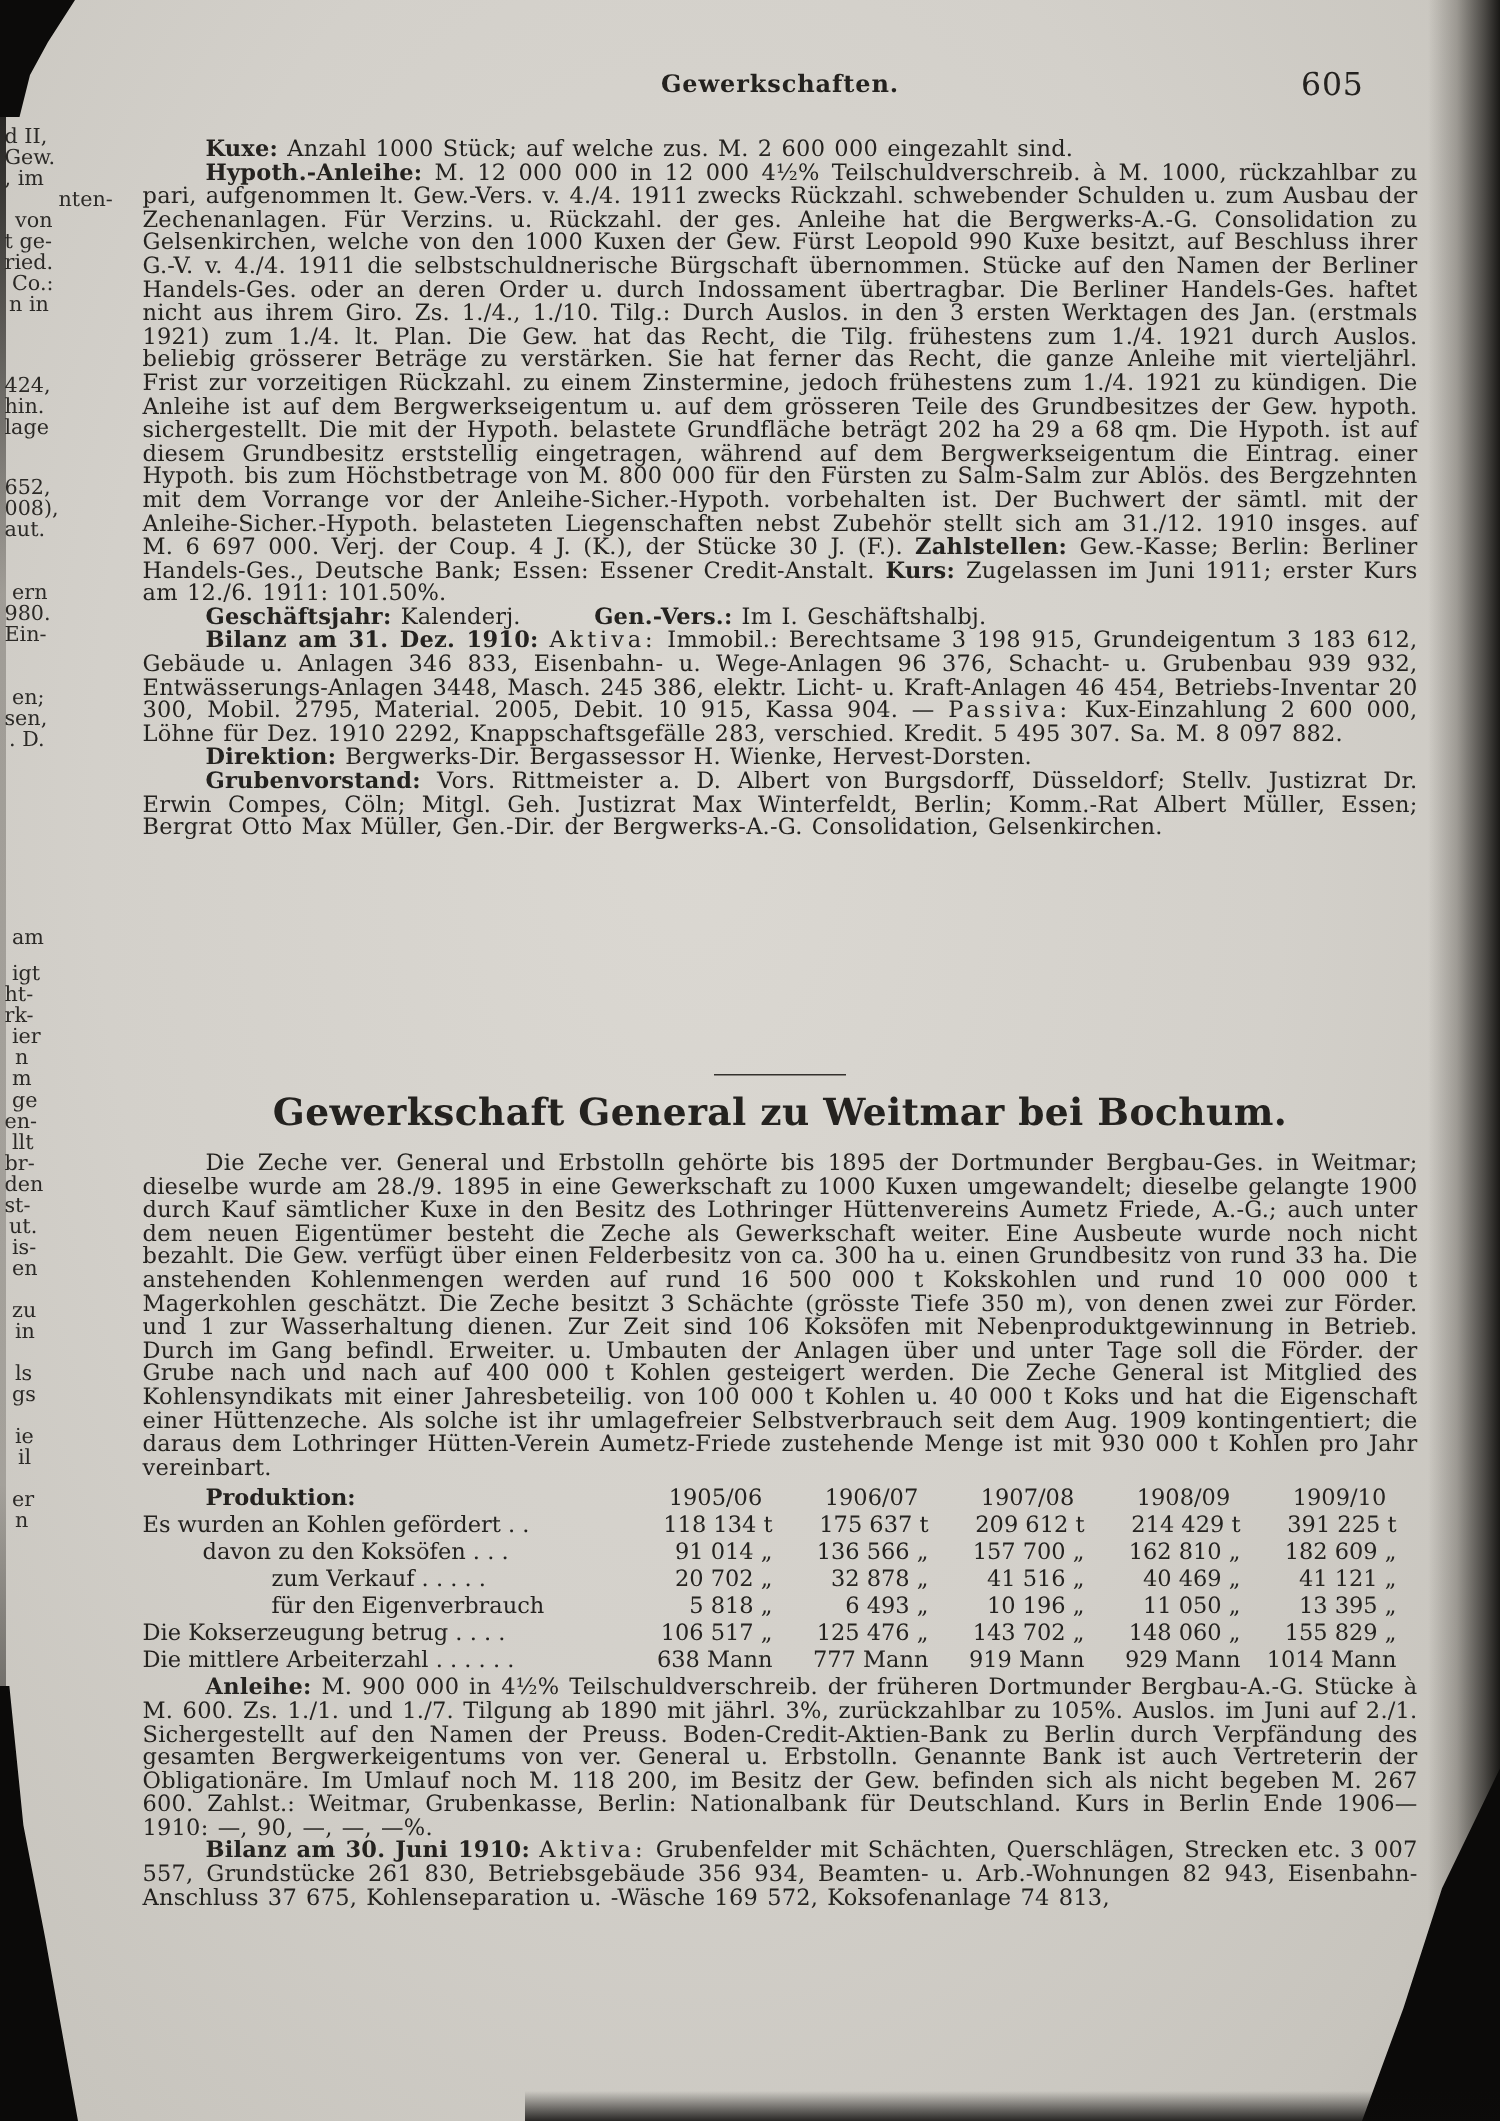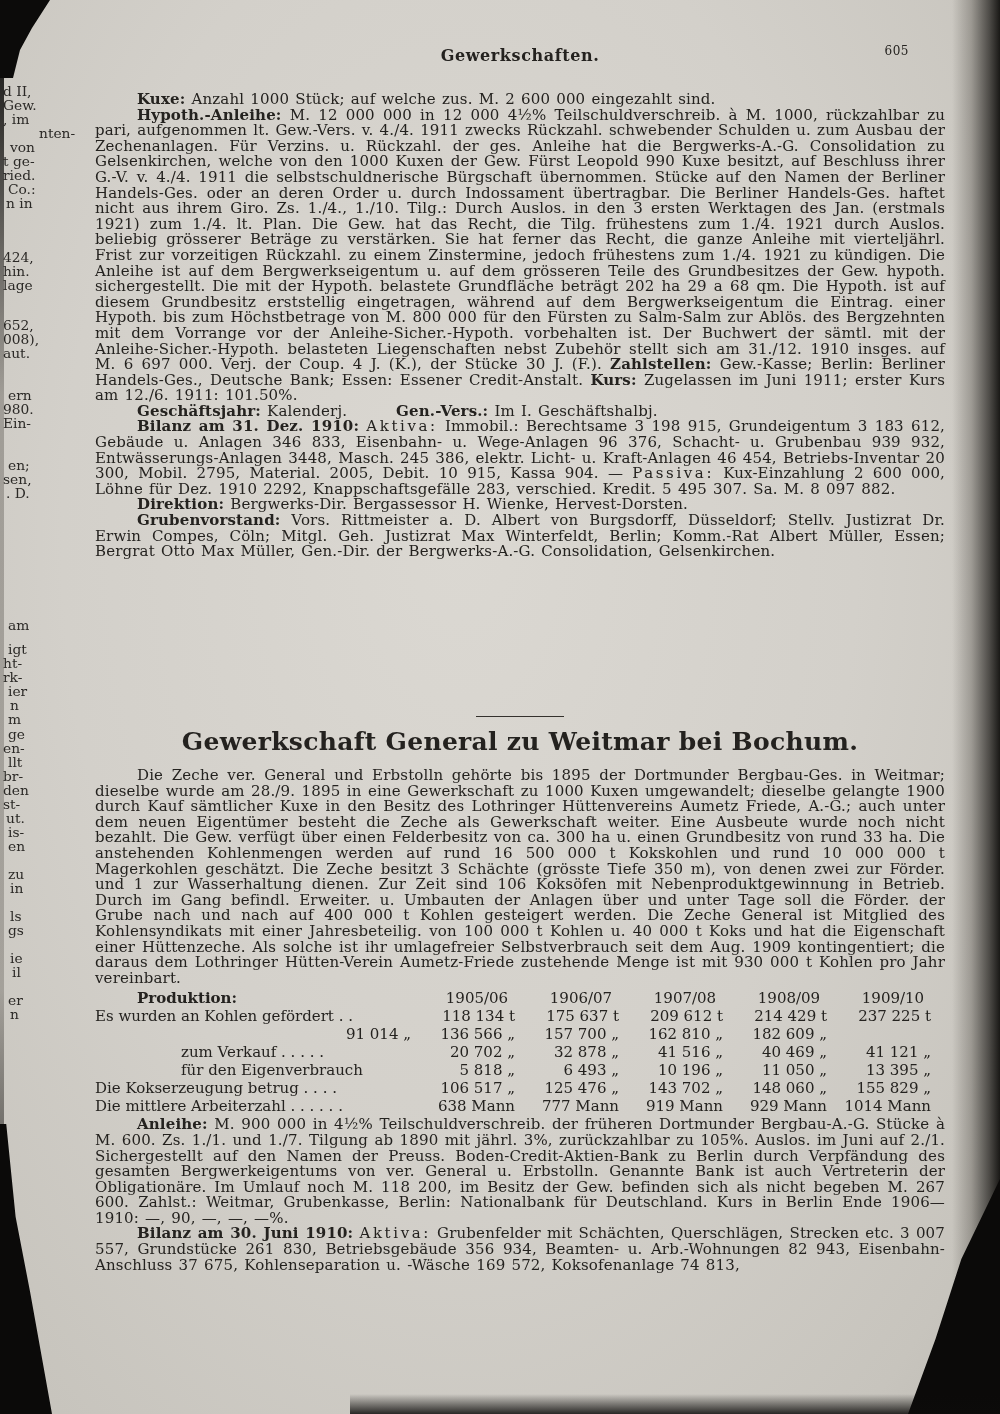--- a/index.html
+++ b/index.html
@@ -47,21 +47,21 @@
   
   .page-head {
     position: absolute; top: 46px; left: 95px; width: 850px; z-index: 3;
   }
   .page-title {
     display: block; text-align: center;
     font-weight: 700; font-size: 16px; letter-spacing: .6px;
   }
   .page-num {
     position: absolute; right: 36px; top: -2px;
-    font-size: 12px; letter-spacing: .5px;
+    font-size: 21px; letter-spacing: .5px;
   }
   
   .margin-box { position: absolute; left: 0; top: 0; width: 62px; height: 100%; z-index: 4; }
   .margin-frag {
     position: absolute; left: 3px;
     font-size: 13.8px; line-height: 14px; white-space: nowrap; color: #2b2926;
   }
   
   .content {
     position: absolute; top: 92px; left: 95px; width: 850px; z-index: 3;
@@ -183,23 +183,24 @@
         <span class="prod-col">1908/09</span>
         <span class="prod-col">1909/10</span>
       </div>
       <div>
           <div class="prod-row">
             <span class="prod-label ind-0">Es wurden an Kohlen gefördert .  .</span>
             <span class="prod-val">118 134 t</span>
             <span class="prod-val">175 637 t</span>
             <span class="prod-val">209 612 t</span>
             <span class="prod-val">214 429 t</span>
-            <span class="prod-val">237 225 t</span>
-          </div>
-          <div class="prod-row">
+            <span class="prod-val">391 225 t</span>
+          </div>
+          <div class="prod-row">
+            <span class="prod-label ind-1">davon zu den Koksöfen  .  .  .</span>
             <span class="prod-val">91 014 „</span>
             <span class="prod-val">136 566 „</span>
             <span class="prod-val">157 700 „</span>
             <span class="prod-val">162 810 „</span>
             <span class="prod-val">182 609 „</span>
           </div>
           <div class="prod-row">
             <span class="prod-label ind-2">zum Verkauf  .  .  .  .  .</span>
             <span class="prod-val">20 702 „</span>
             <span class="prod-val">32 878 „</span>

